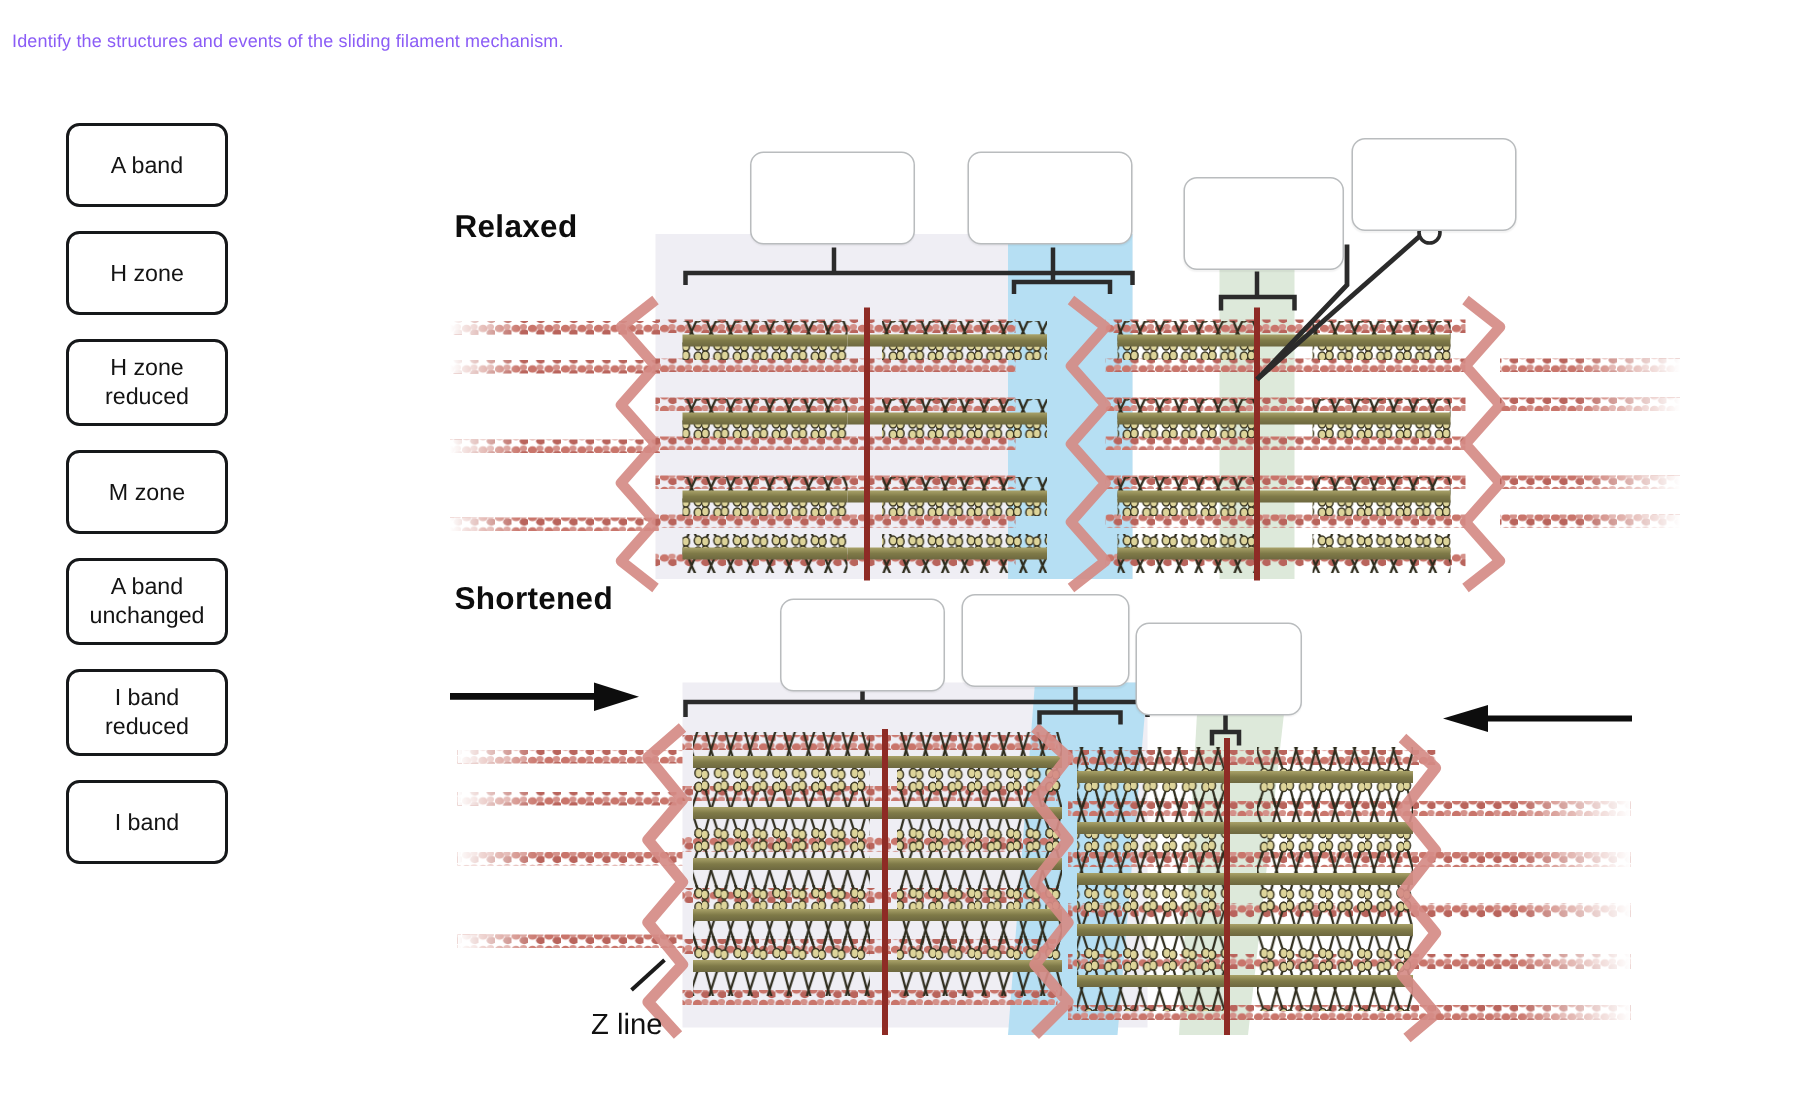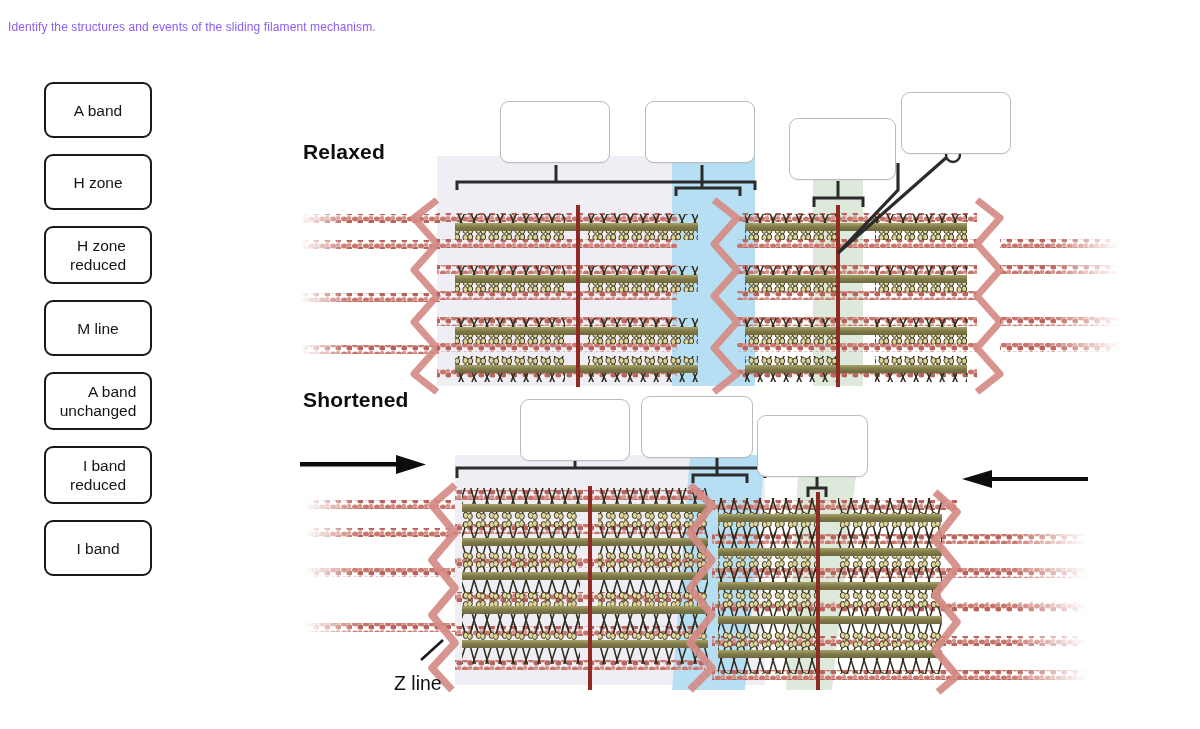--- a/index.html
+++ b/index.html
@@ -33,21 +33,21 @@
     left: 44px;
     top: 82px;
     width: 112px;
   }
   .option-chip {
     box-sizing: border-box;
     width: 108px;
     border: 2px solid #16181a;
     border-radius: 9px;
     background: #ffffff;
-    text-align: right;
+    text-align: center;
     font-size: 15.5px;
     line-height: 19px;
     color: #141414;
     display: flex;
     align-items: center;
     justify-content: center;
     margin-bottom: 16px;
     padding: 0 1px;
     cursor: pointer;
     user-select: none;
@@ -111,21 +111,21 @@
 
   <div class="option-chip h1">
     <span class="chip-text">H zone</span>
   </div>
 
   <div class="option-chip h2">
     <span class="chip-text">H zone<br>reduced</span>
   </div>
 
   <div class="option-chip h1">
-    <span class="chip-text">M line</span>
+    <span class="chip-text">M zone</span>
   </div>
 
   <div class="option-chip h2">
     <span class="chip-text">A band<br>unchanged</span>
   </div>
 
   <div class="option-chip h2">
     <span class="chip-text">I band<br>reduced</span>
   </div>
 

